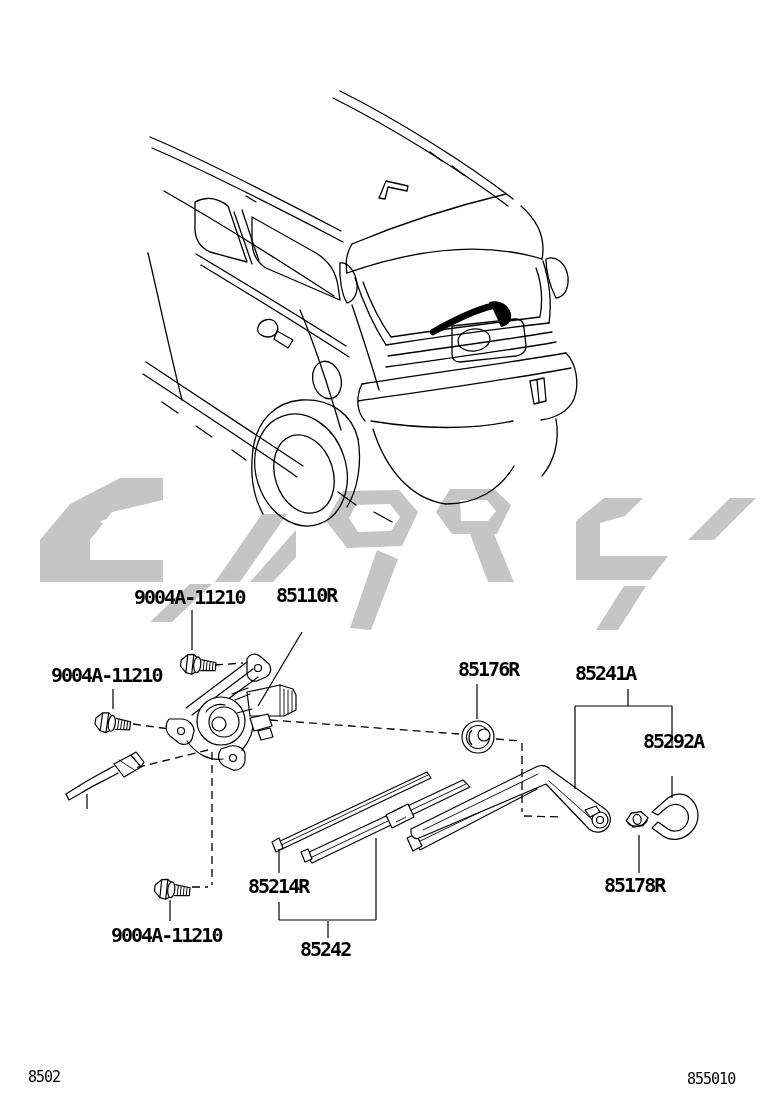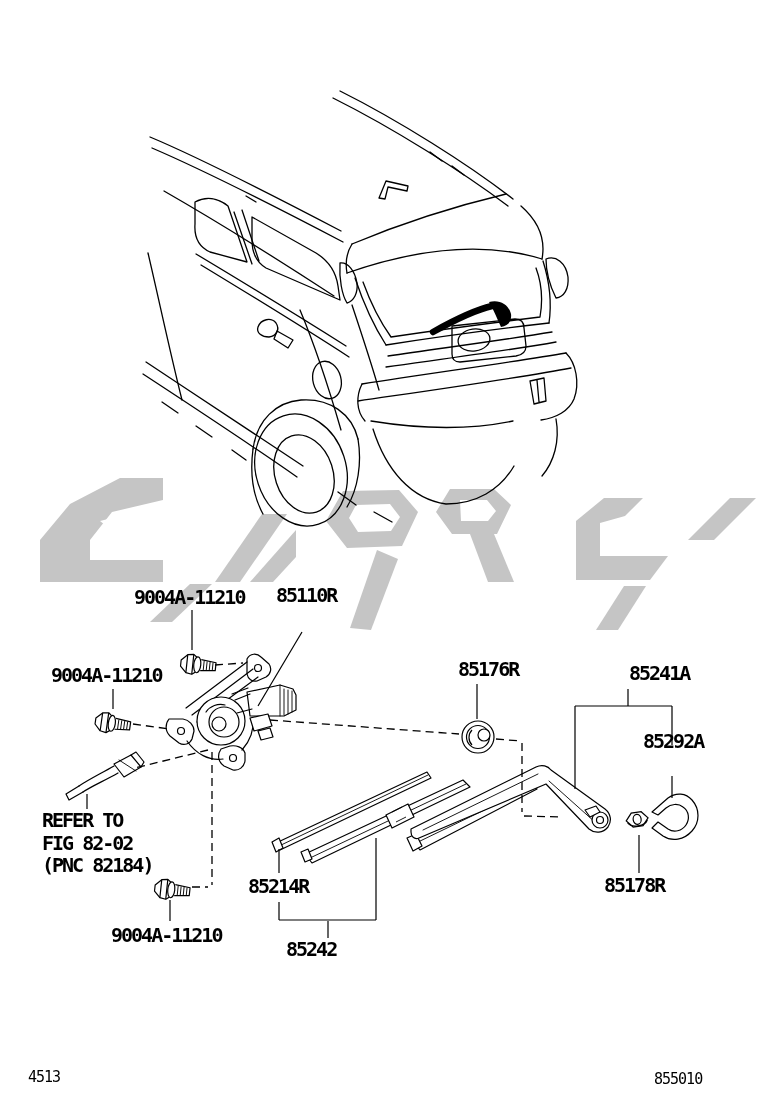--- a/index.html
+++ b/index.html
@@ -201,29 +201,24 @@
     <path d="M212,752 L212,885"></path>
     <path d="M192,887 L208,887"></path>
     <path d="M208,750 L135,768"></path>
   </g>
 </svg>
 
   <div class="lbl" style="left:134px;top:586px">9004A-11210</div>
   <div class="lbl" style="left:276px;top:584px">85110R</div>
   <div class="lbl" style="left:51px;top:664px">9004A-11210</div>
   <div class="lbl" style="left:458px;top:658px">85176R</div>
-  <div class="lbl" style="left:629px;top:662px">85241A</div>
+  <div class="lbl" style="left:575px;top:662px">85241A</div>
   <div class="lbl" style="left:643px;top:730px">85292A</div>
   <div class="lbl" style="left:604px;top:874px">85178R</div>
   <div class="lbl" style="left:248px;top:875px">85214R</div>
-  <div class="lbl" style="left:286px;top:938px">85242</div>
+  <div class="lbl" style="left:300px;top:938px">85242</div>
   <div class="lbl" style="left:111px;top:924px">9004A-11210</div>
 
-  <div class="note" style="left:42px;top:809px">
-    <div>REFER TO</div>
-    <div>FIG 82-02</div>
-    <div>(PNC 82184)</div>
-  </div>
-
-  <div class="foot" style="left:28px;top:1068px">4513</div>
-  <div class="foot" style="left:654px;top:1070px">855010</div>
+
+  <div class="foot" style="left:28px;top:1068px">8502</div>
+  <div class="foot" style="left:687px;top:1070px">855010</div>
 
 </div>
 
 </body></html>

